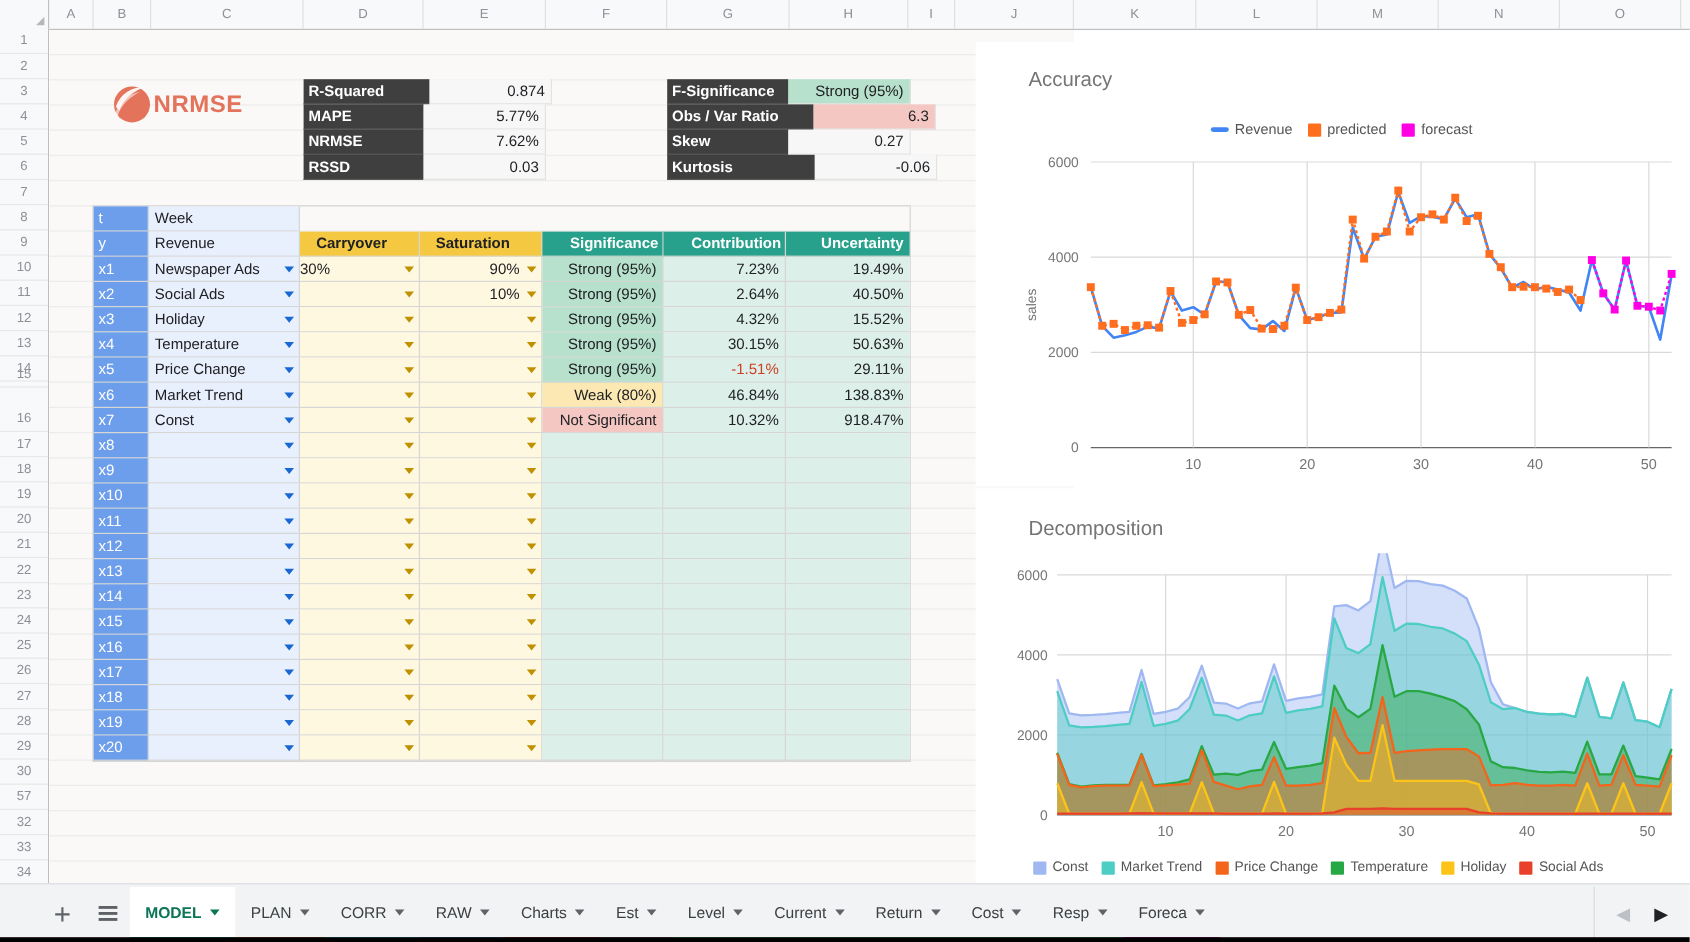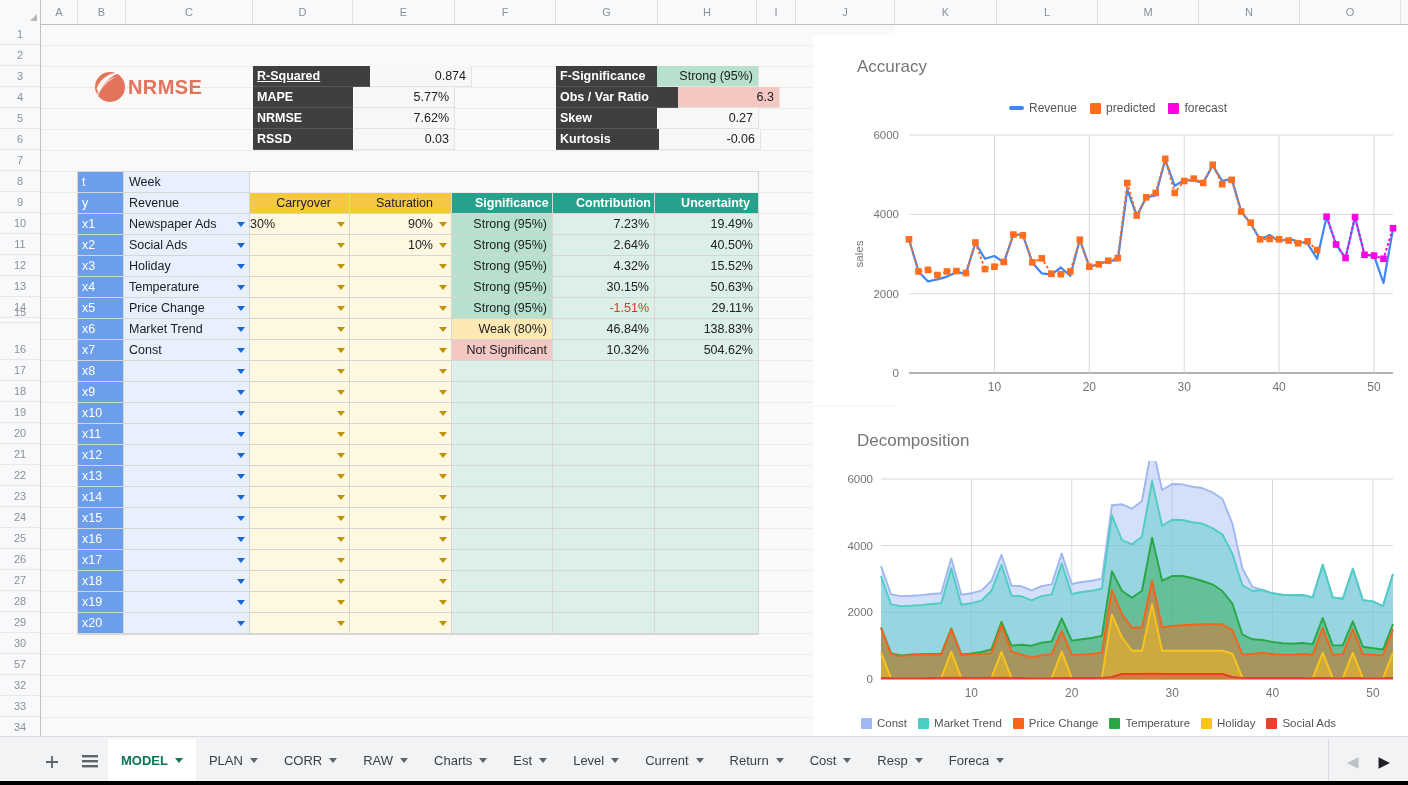--- a/index.html
+++ b/index.html
@@ -50,22 +50,22 @@
   .mc{box-sizing:border-box;height:21px;line-height:20px;font-size:12.5px;color:#202124;
       border-right:1px solid #d6d6d4;border-bottom:1px solid #d6d6d4;position:relative;overflow:hidden;white-space:nowrap;}
   .c-idx{width:46px;background:#6d9eeb;color:#ffffff;padding-left:4px;font-size:12.5px;}
   .c-name{width:126px;background:#e8effd;padding-left:5px;}
   .c-carry{width:100px;background:#fff8e1;padding-right:18px;}
   .c-sat{width:102px;background:#fff8e1;text-align:right;padding-right:18px;}
   .c-sig{width:101px;text-align:right;padding-right:5px;background:#d9ece5;}
   .c-contrib{width:102px;background:#dcefe9;text-align:right;padding-right:5px;}
   .c-unc{width:103px;background:#dcefe9;text-align:right;padding-right:5px;border-right:none;}
 
-  .hd-yellow{background:#f5c842 !important;color:#202124;font-weight:normal;text-align:right;padding-left:5px;}
-  .hd-teal{background:#27a18b !important;color:#ffffff;font-weight:bold;text-align:center;padding-left:23px;}
+  .hd-yellow{background:#f5c842 !important;color:#202124;font-weight:bold;text-align:center;padding-left:5px;}
+  .hd-teal{background:#27a18b !important;color:#ffffff;font-weight:bold;text-align:right;padding-left:23px;}
   .sig-strong{background:#b7e1cd !important;}
   .sig-weak{background:#fce8b2 !important;}
   .sig-none{background:#f4c7c3 !important;}
   .neg{color:#cc4125;}
   .blank-sig{background:#dcefe9 !important;}
 
   .caret{position:absolute;right:4px;top:8px;width:0;height:0;
     border-left:4px solid transparent;border-right:4px solid transparent;}
   .caret.blue{border-top:5px solid #1967d2;}
   .caret.gold{border-top:5px solid #bf9000;}
@@ -198,21 +198,21 @@
           <circle cx="17" cy="17" r="15" fill="#e4735c"></circle>
           <path d="M3.5 19 C7 8, 17 2.5, 27 2.5 C19 6, 10 12, 6.5 22 Z" fill="#ffffff" opacity="0.92"></path>
           <path d="M3.0 24 C7 14, 15 8.5, 23.5 6.5 C15 11.5, 8 17, 5 27 Z" fill="#ffffff" opacity="0.55"></path>
         </svg>
       </div>
       <div class="word">NRMSE</div>
     </div>
 
     <div class="kpi" style="left:212px;top:41px;" id="kpiLeft">
         <div class="row">
-          <div class="k" style="width: 117px; text-decoration: underline;">R-Squared</div>
+          <div class="k" style="width: 105px;">R-Squared</div>
           <div class="v" style="width: 102px;">0.874</div>
         </div>
         <div class="row">
           <div class="k" style="width: 100px;">MAPE</div>
           <div class="v" style="width: 102px;">5.77%</div>
         </div>
         <div class="row">
           <div class="k" style="width: 100px;">NRMSE</div>
           <div class="v" style="width: 102px;">7.62%</div>
         </div>
@@ -229,21 +229,21 @@
         </div>
         <div class="row">
           <div class="k" style="width: 122px;">Obs / Var Ratio</div>
           <div class="v red" style="width: 102px;">6.3</div>
         </div>
         <div class="row">
           <div class="k" style="width: 101px;">Skew</div>
           <div class="v" style="width: 102px;">0.27</div>
         </div>
         <div class="row">
-          <div class="k" style="width: 103px;">Kurtosis</div>
+          <div class="k" style="width: 123px;">Kurtosis</div>
           <div class="v" style="width: 102px;">-0.06</div>
         </div>
       </div>
 
     <div class="mtable" style="left:36px;top:146px;" id="mtable">
         <div class="mrow">
           <div class="mc c-idx">t</div>
           <div class="mc c-name" style="border-right: 1px solid rgb(214, 214, 212);">Week</div>
         </div>
         <div class="mrow">
@@ -331,21 +331,21 @@
           <div class="mc c-idx">x7</div>
           <div class="mc c-name">Const<span class="caret blue"></span></div>
           <div class="mc c-carry">
             <span class="caret gold"></span>
           </div>
           <div class="mc c-sat">
             <span class="caret gold"></span>
           </div>
           <div class="mc c-sig sig-none">Not Significant</div>
           <div class="mc c-contrib">10.32%</div>
-          <div class="mc c-unc">504.62%</div>
+          <div class="mc c-unc">918.47%</div>
         </div>
         <div class="mrow">
           <div class="mc c-idx">x8</div>
           <div class="mc c-name">
             <span class="caret blue"></span>
           </div>
           <div class="mc c-carry">
             <span class="caret gold"></span>
           </div>
           <div class="mc c-sat">

